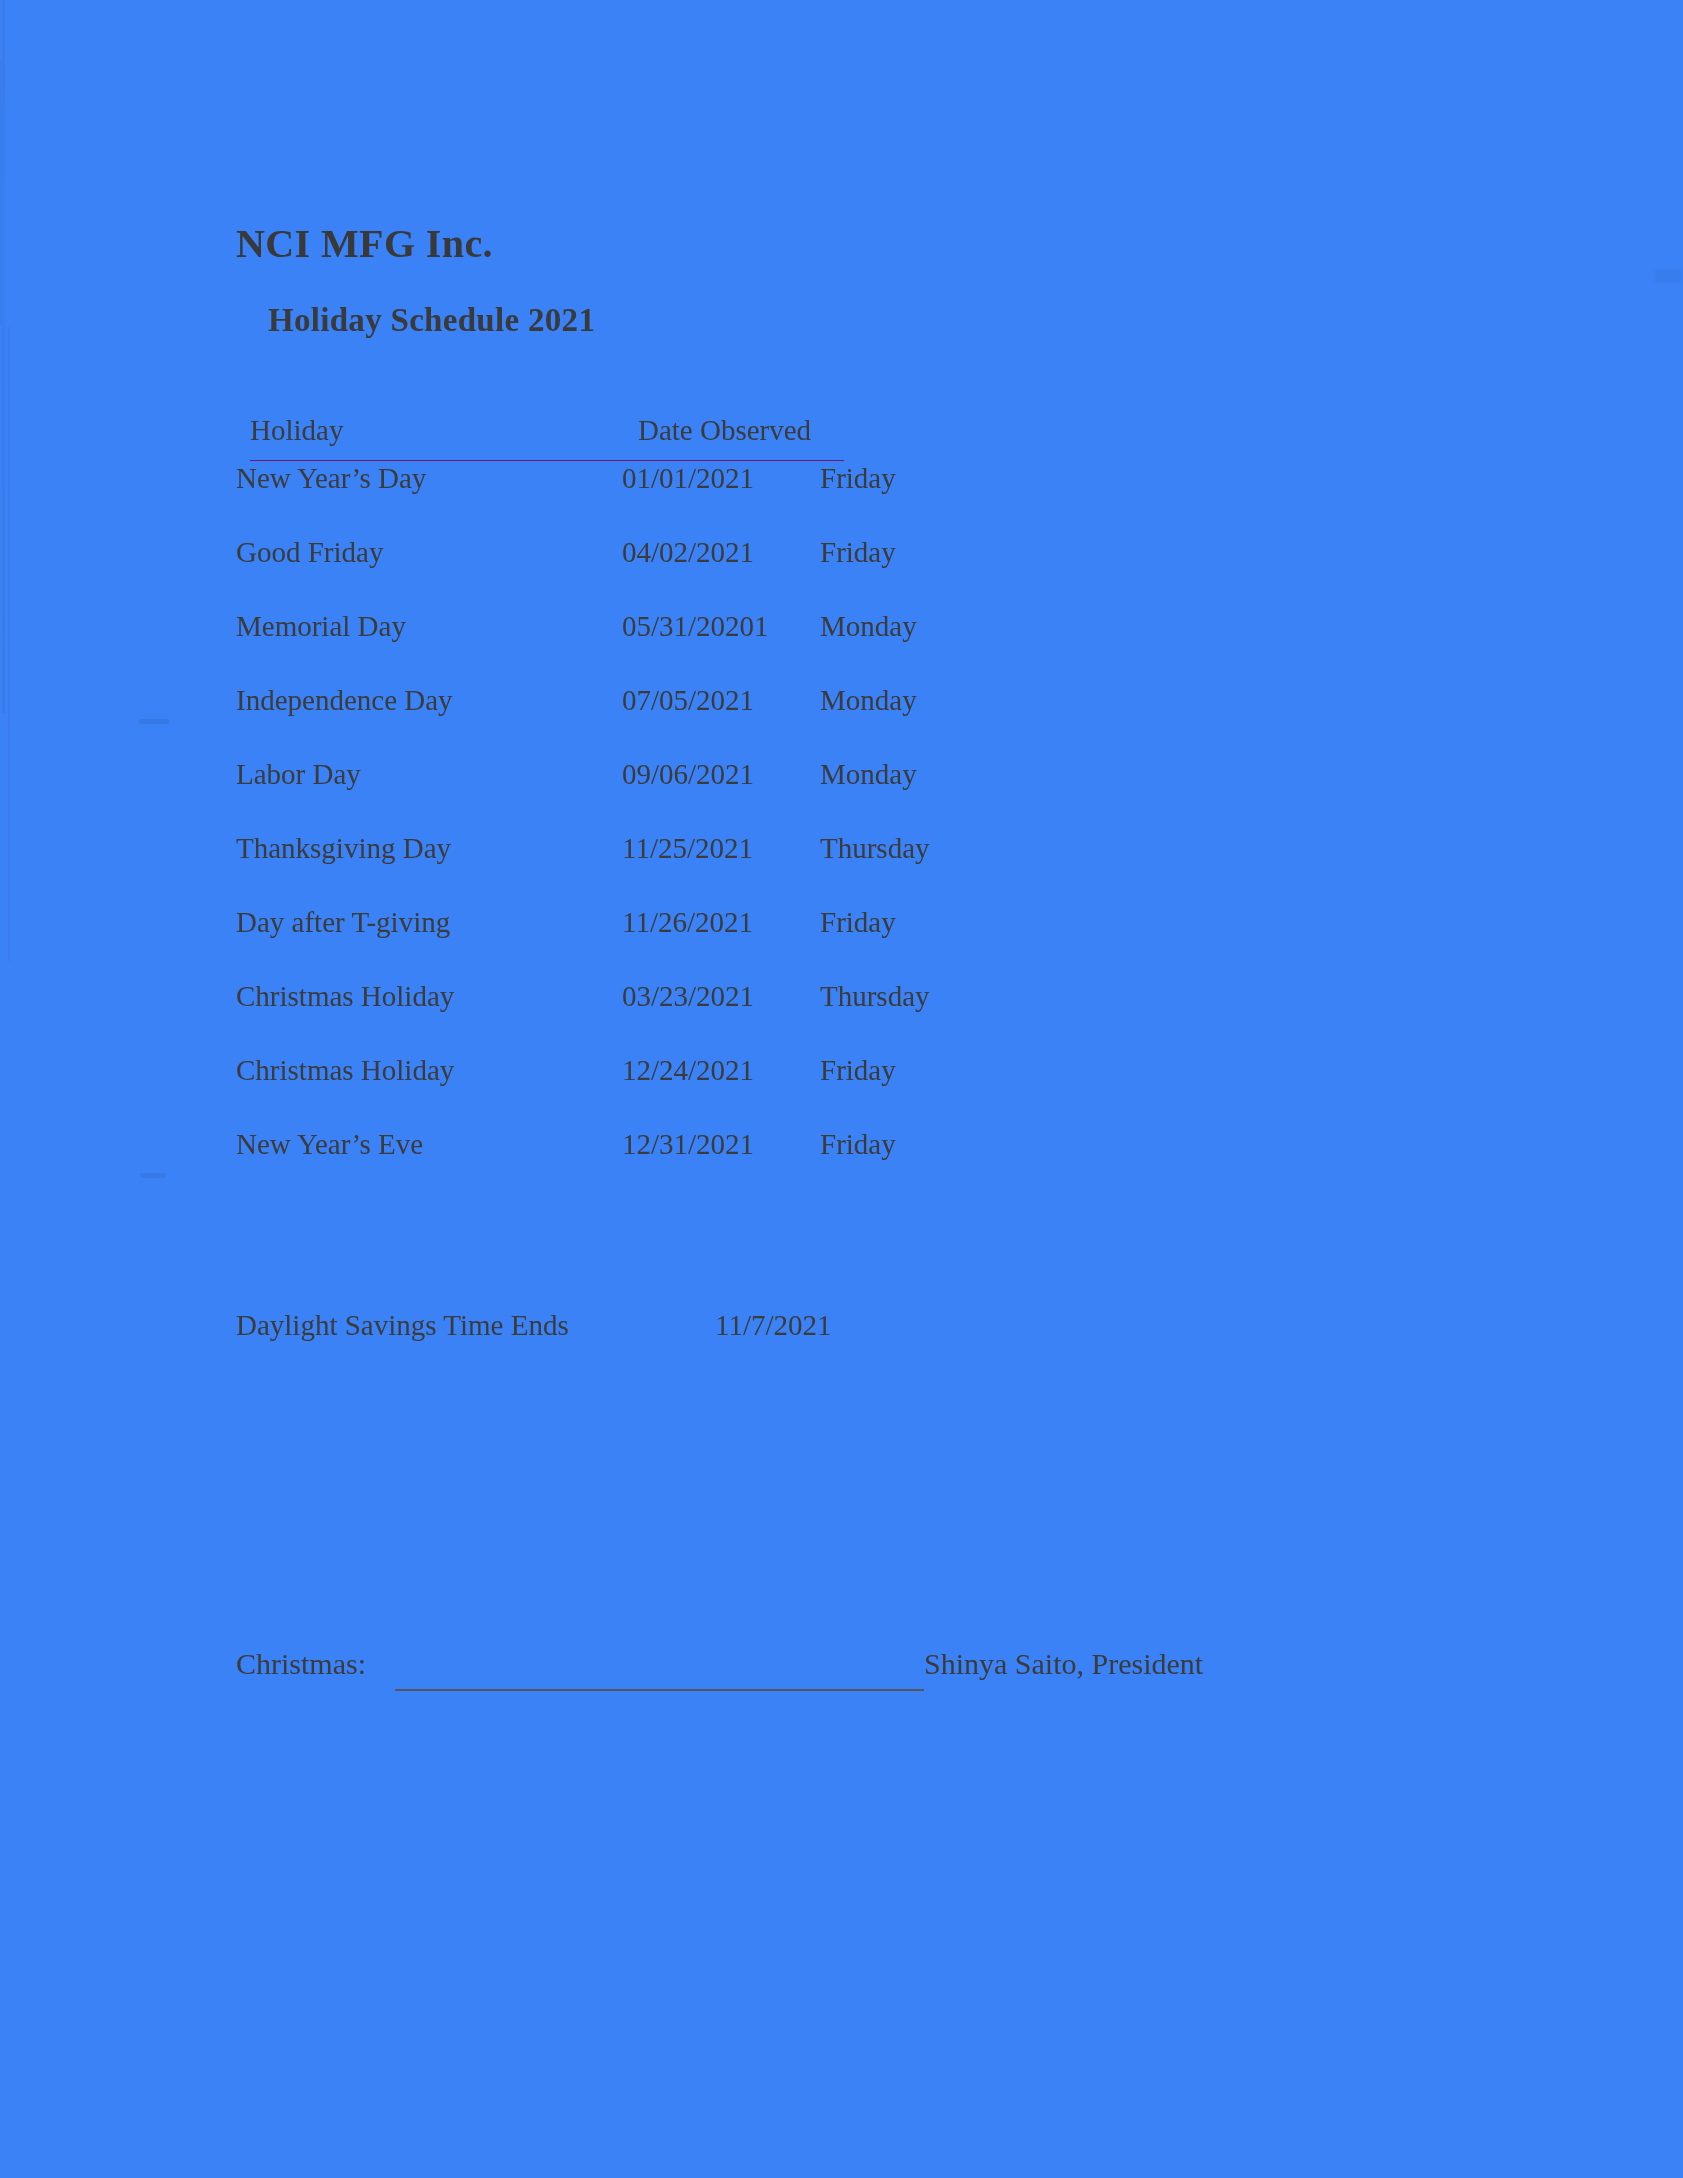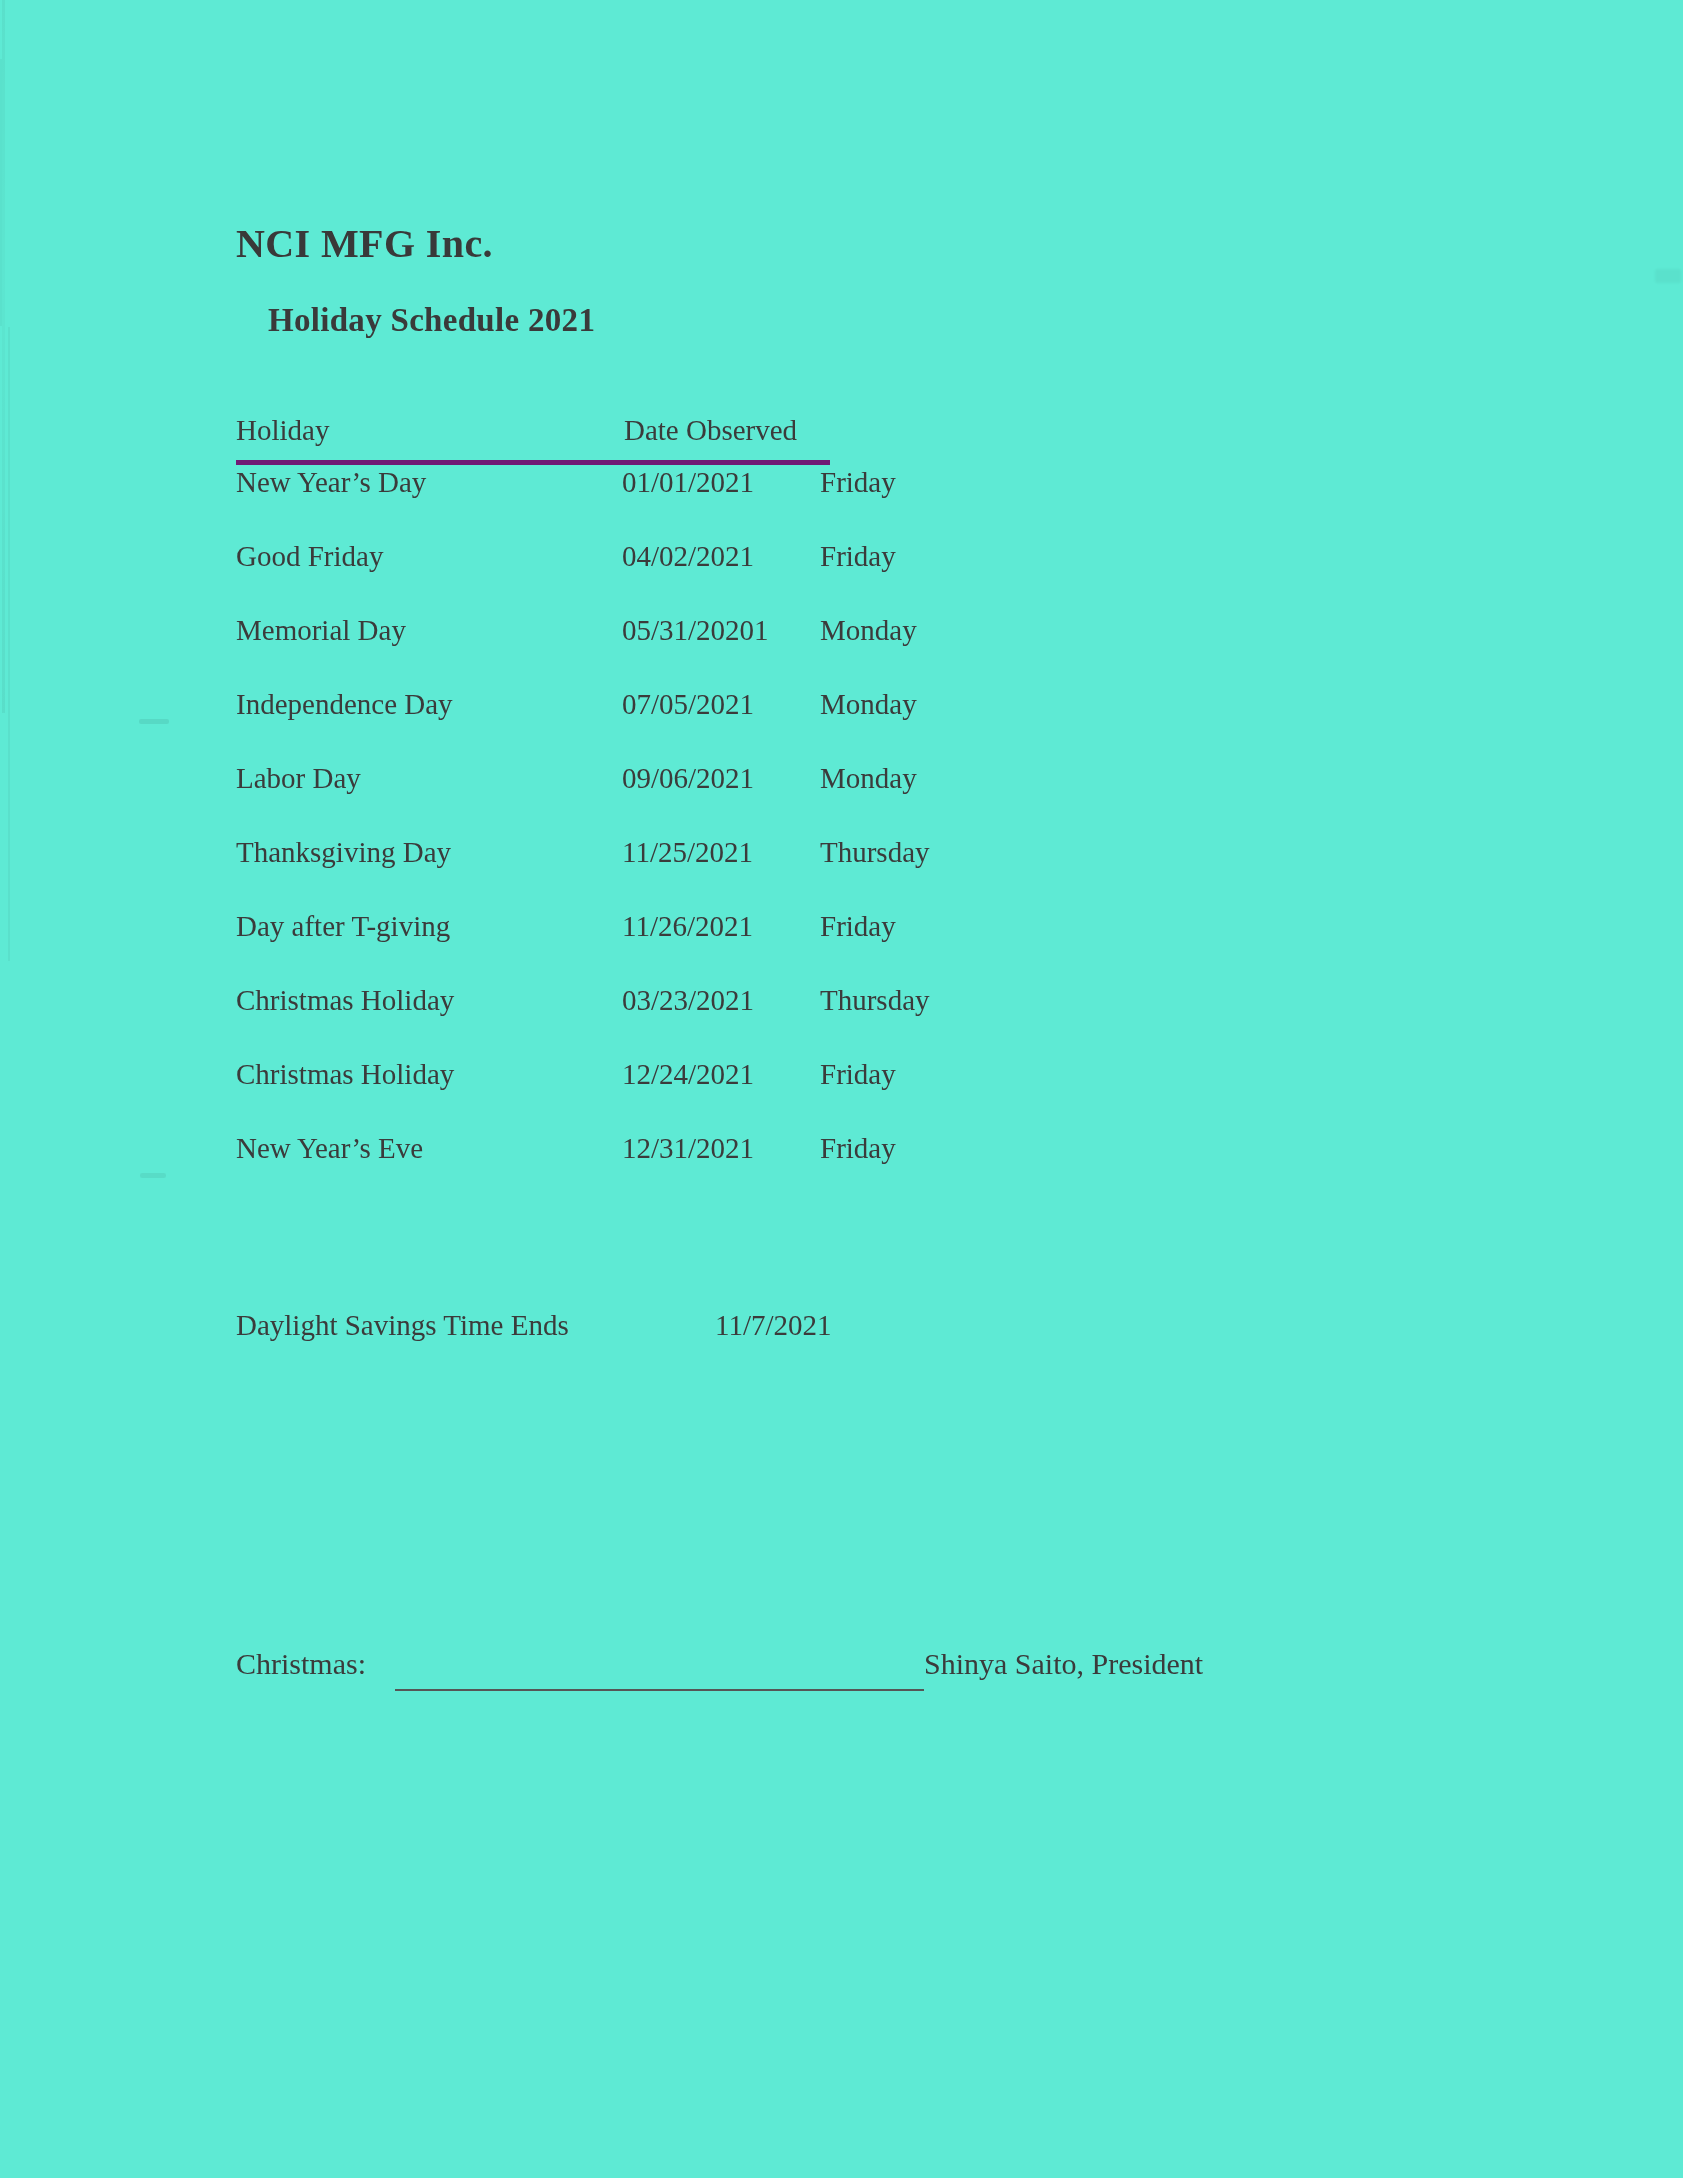--- a/index.html
+++ b/index.html
@@ -5,21 +5,21 @@
   html, body {
     margin: 0;
     padding: 0;
     background: #ffffff;
   }
 
   .page {
     position: relative;
     width: 1683px;
     height: 2178px;
-    background: #5eead4;
+    background: #3b82f6;
     overflow: hidden;
     font-family: "Liberation Serif", "DejaVu Serif", serif;
     color: #3b3b3b;
   }
 
   
   .scan-artifacts { position: absolute; inset: 0; pointer-events: none; }
   .scan-line-a {
     position: absolute; left: 2px; top: 0; width: 3px; height: 713px;
     background: linear-gradient(to bottom, rgba(0,0,0,0.045), rgba(0,0,0,0.02) 40%, rgba(0,0,0,0.05));
@@ -58,22 +58,23 @@
     margin-left: 32px;
   }
 
   
   .sched-table {
     position: absolute; left: 236px; top: 414px; width: 970px;
   }
   .sched-head {
     position: relative;
     height: 46px;
-    border-bottom: 5px solid #701a75;
+    border-bottom: 1px solid #701a75;
     width: 594px;
+    margin-left: 14px;
   }
   .col-holiday { position: absolute; left: 0px;   top: 0px; font-size: 29px; }
   .col-date    { position: absolute; left: 388px; top: 0px; font-size: 29px; }
   .col-day     { position: absolute; left: 586px; top: 0px; font-size: 29px; }
 
   .sched-row {
     position: relative;
     height: 74px;
   }
   .sched-row .col-holiday,

